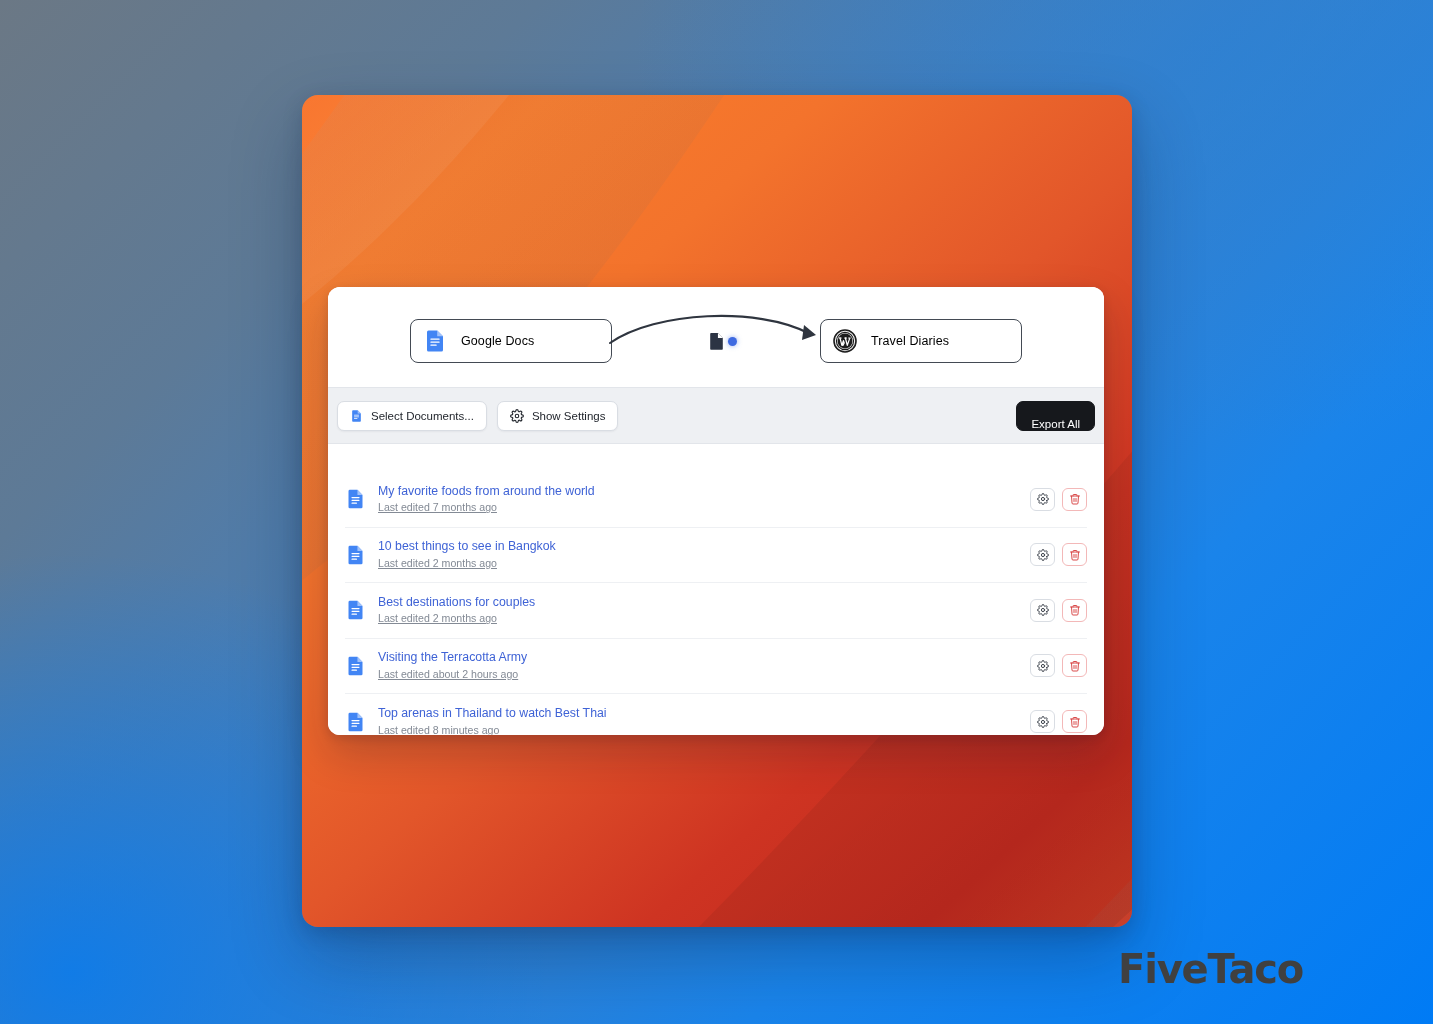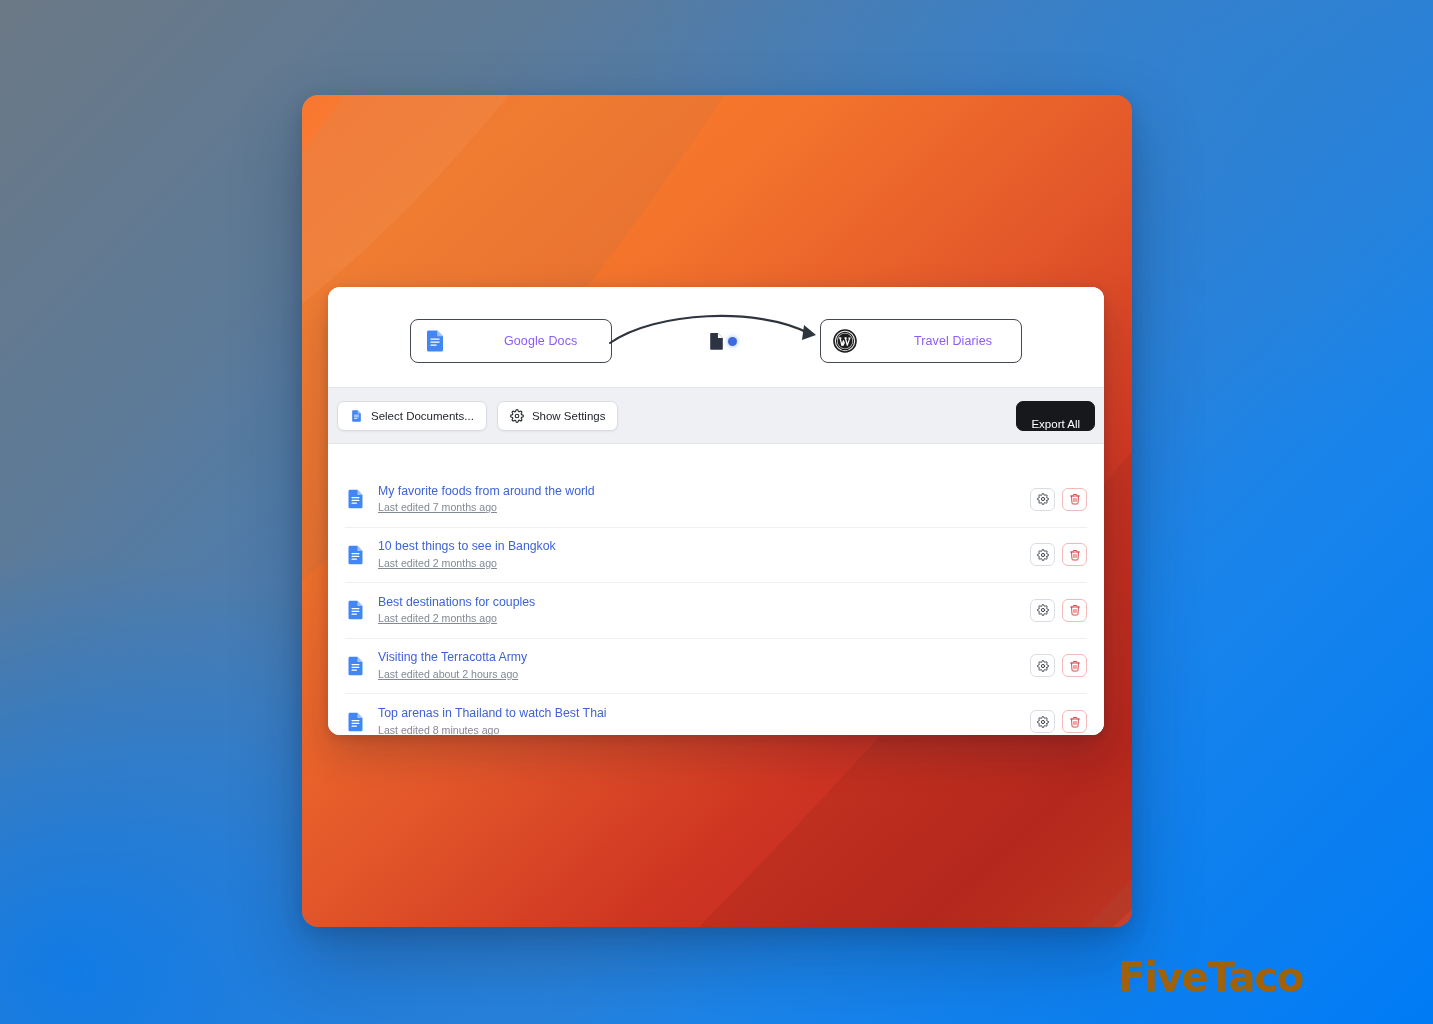--- a/index.html
+++ b/index.html
@@ -93,23 +93,22 @@
     display: flex;
     align-items: center;
     padding: 0 12px;
     gap: 14px;
   }
   .node.source { left: 82px; }
   .node.target { left: 492px; }
 
   .node-label {
     font-size: 12.5px;
-    color: #8b5cf6;
+    color: #000000;
     letter-spacing: 0.1px;
-    margin-left: 43px;
   }
 
   .node-icon { width: 24px; height: 24px; flex: 0 0 auto; display: block; }
 
   .connector {
     position: absolute;
     left: 280px;
     top: 10px;
     width: 220px;
     height: 80px;
@@ -228,24 +227,24 @@
     display: flex; align-items: center; justify-content: center;
     cursor: pointer;
   }
   .icon-btn.danger { border-color: #f3b8b8; }
   .icon-btn svg { display: block; }
 
   
   .brand {
     position: absolute;
     right: 130px;
-    bottom: 24px;
+    bottom: 32px;
     font-size: 40px;
     font-weight: bold;
-    color: #a16207;
+    color: #404040;
     letter-spacing: -1.2px;
     font-family: "DejaVu Sans", sans-serif;
     user-select: none;
   }
 </style>
 </head>
 <body>
 
 <div class="backdrop-sheen"></div>
 

